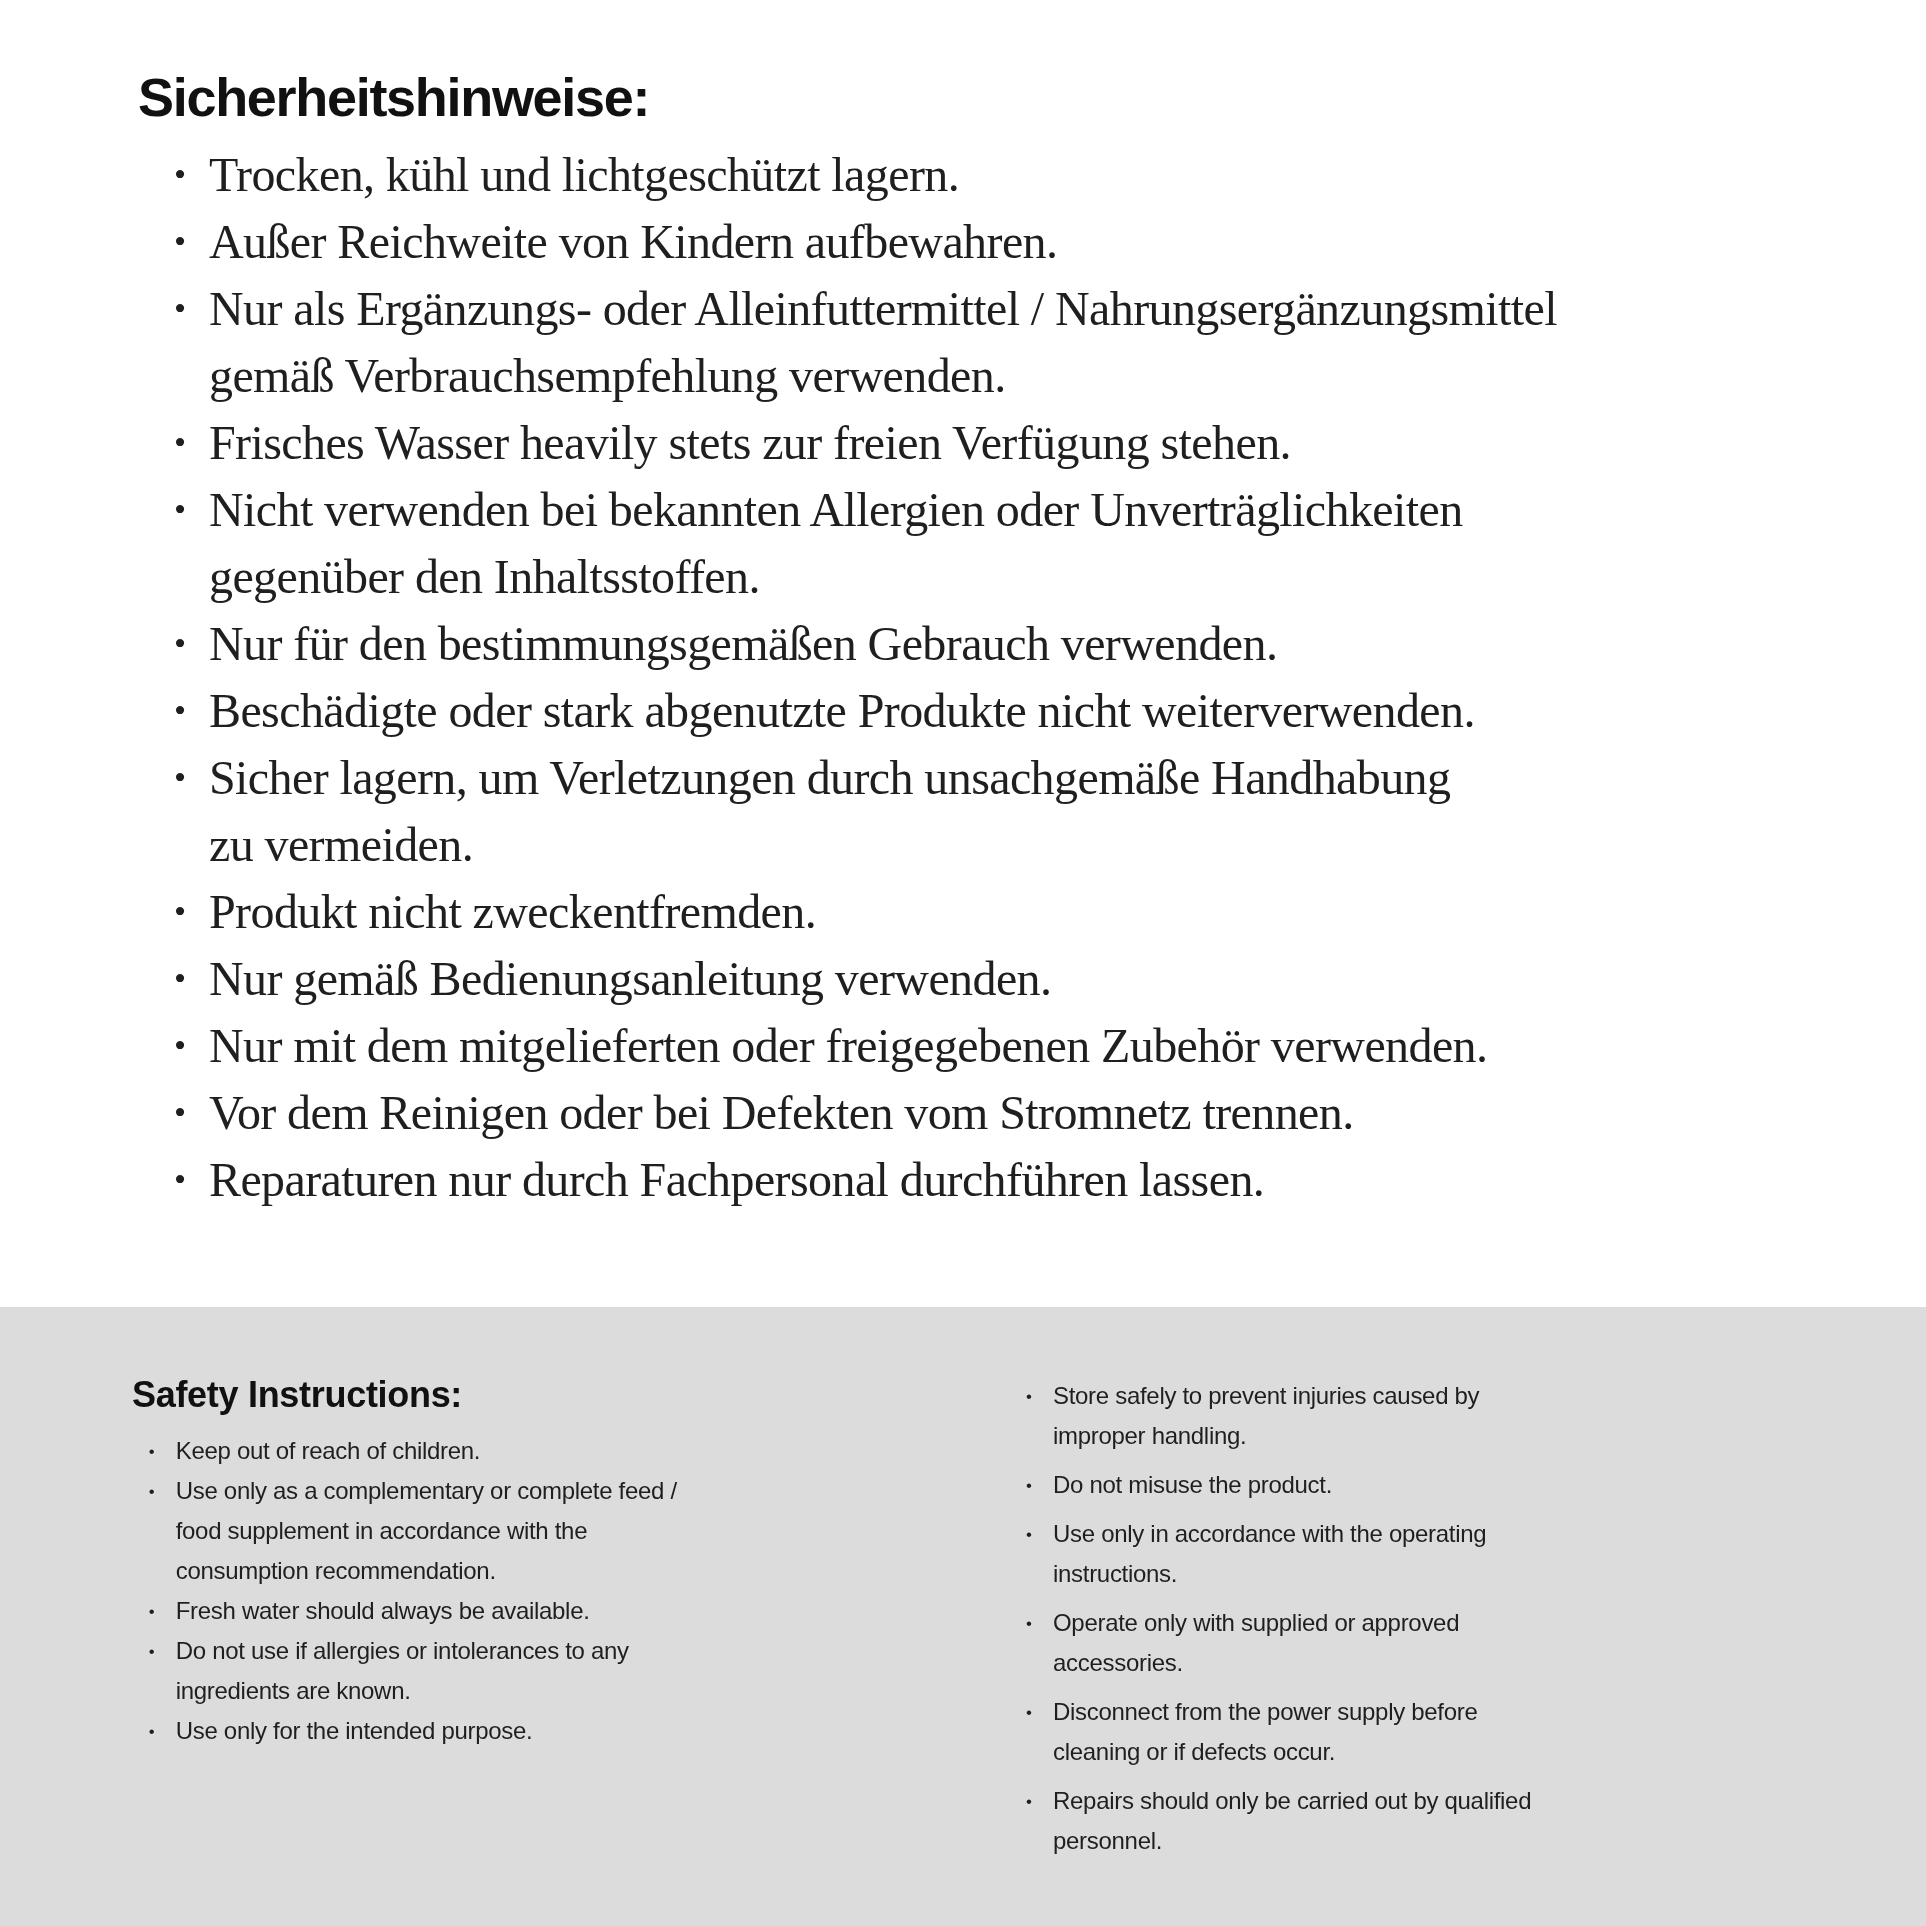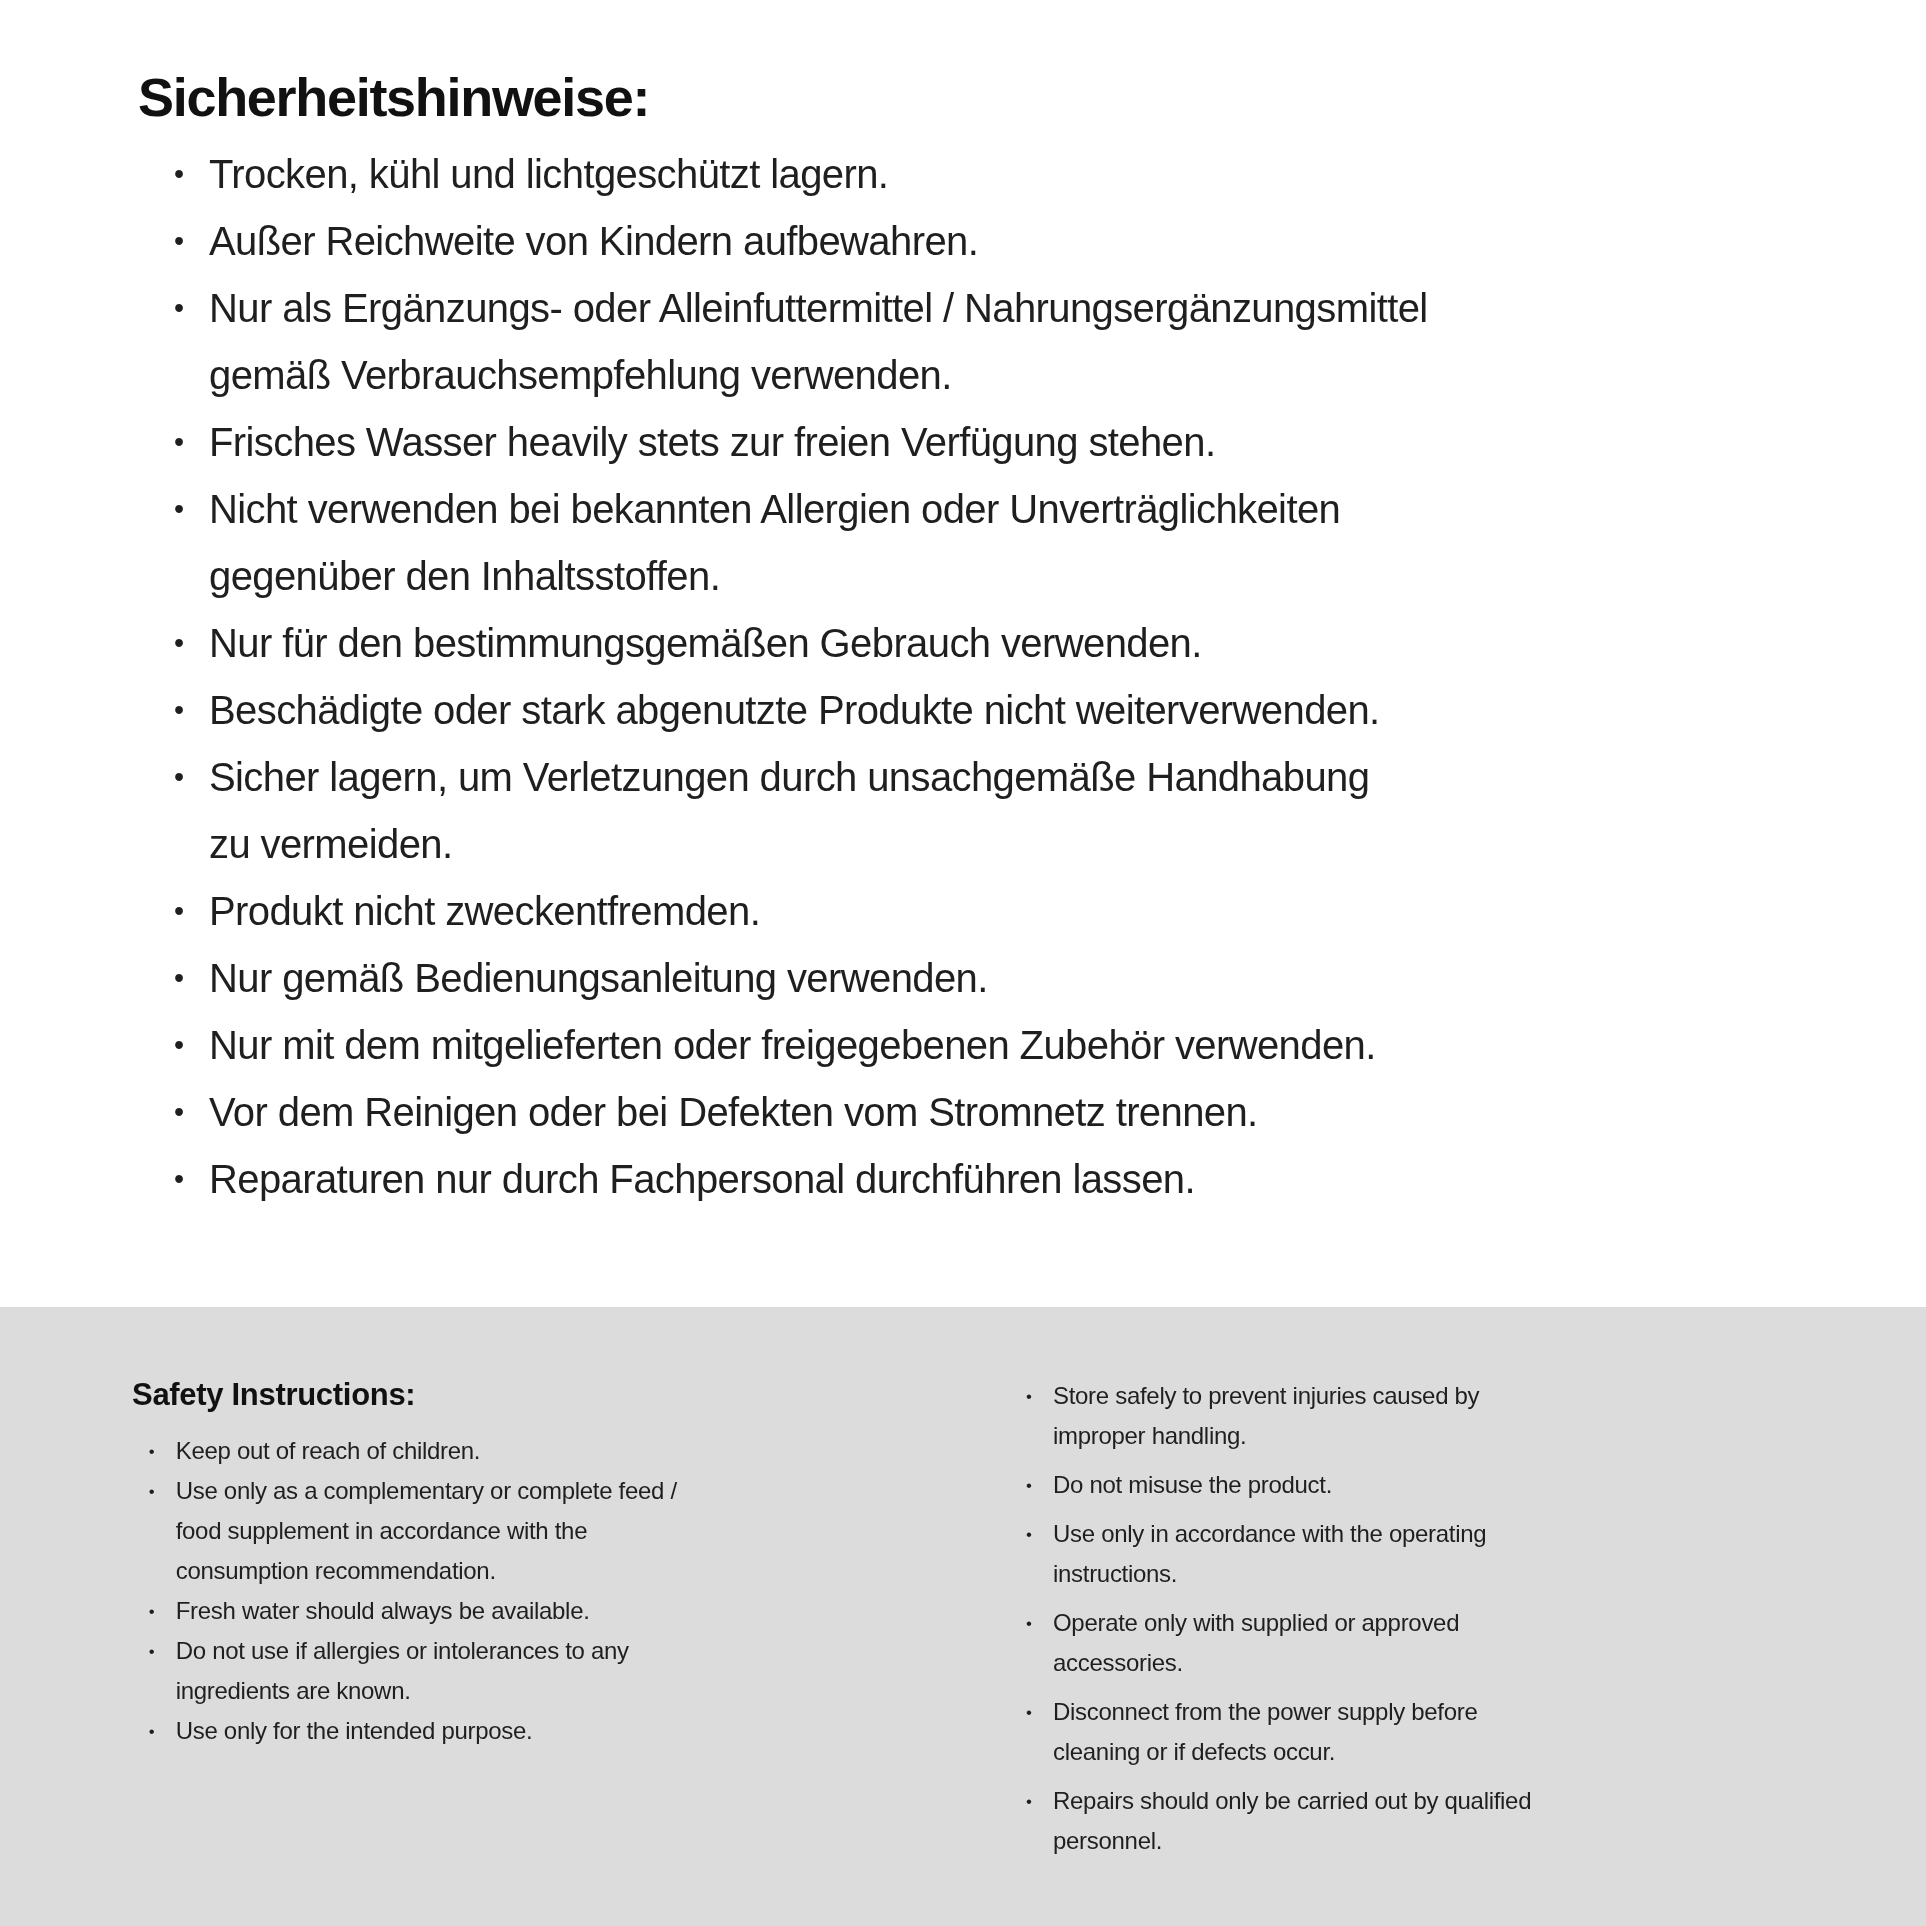--- a/index.html
+++ b/index.html
@@ -32,23 +32,24 @@
   }
   ul.safety-list{
     list-style:none;
     margin:0;
     padding:0;
   }
   .de-section ul.safety-list{padding-left:36px;}
   .de-section li{
     position:relative;
     padding-left:35px;
-    font-size:40px;
+    font-size:48px;
     line-height:67px;
     letter-spacing:-0.6px;
+    font-family:Liberation Serif, serif;
   }
   .de-section li::before{
     content:"\2022";
     position:absolute;
     left:0;top:0;
     font-size:0.72em;
     line-height:67px;
   }
   .li-text{white-space:pre-line;}
   .en-section{
@@ -60,21 +61,21 @@
     align-items:flex-start;
   }
   .en-col-left{
     box-sizing:border-box;
     width:878px;
     flex:0 0 auto;
   }
   .en-col-right{flex:1 1 auto;}
   .en-title{
     margin:0 0 18px 0;
-    font-size:31px;
+    font-size:36px;
     line-height:37px;
     font-weight:700;
     letter-spacing:-0.3px;
     color:var(--heading);
   }
   .en-col-left ul.safety-list{padding-left:16.7px;}
   .en-col-right ul.safety-list{padding-left:16px;}
   .en-section li{
     position:relative;
     padding-left:27px;

